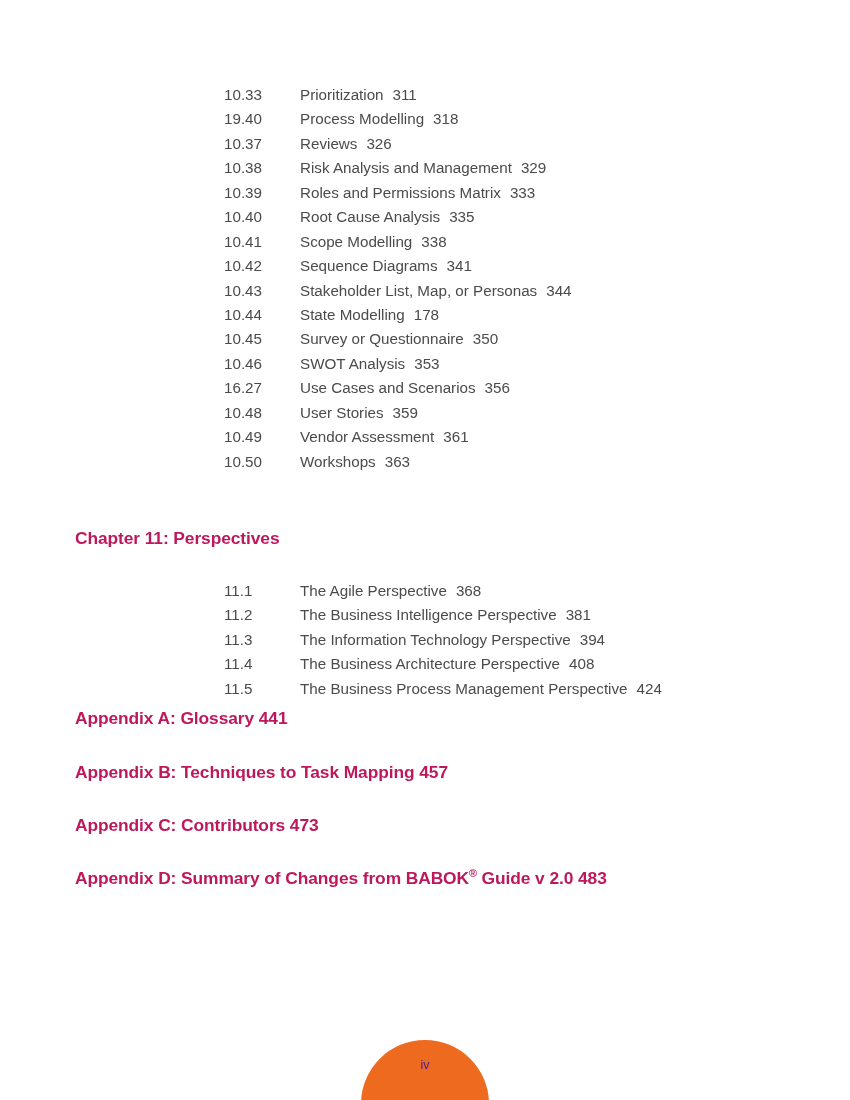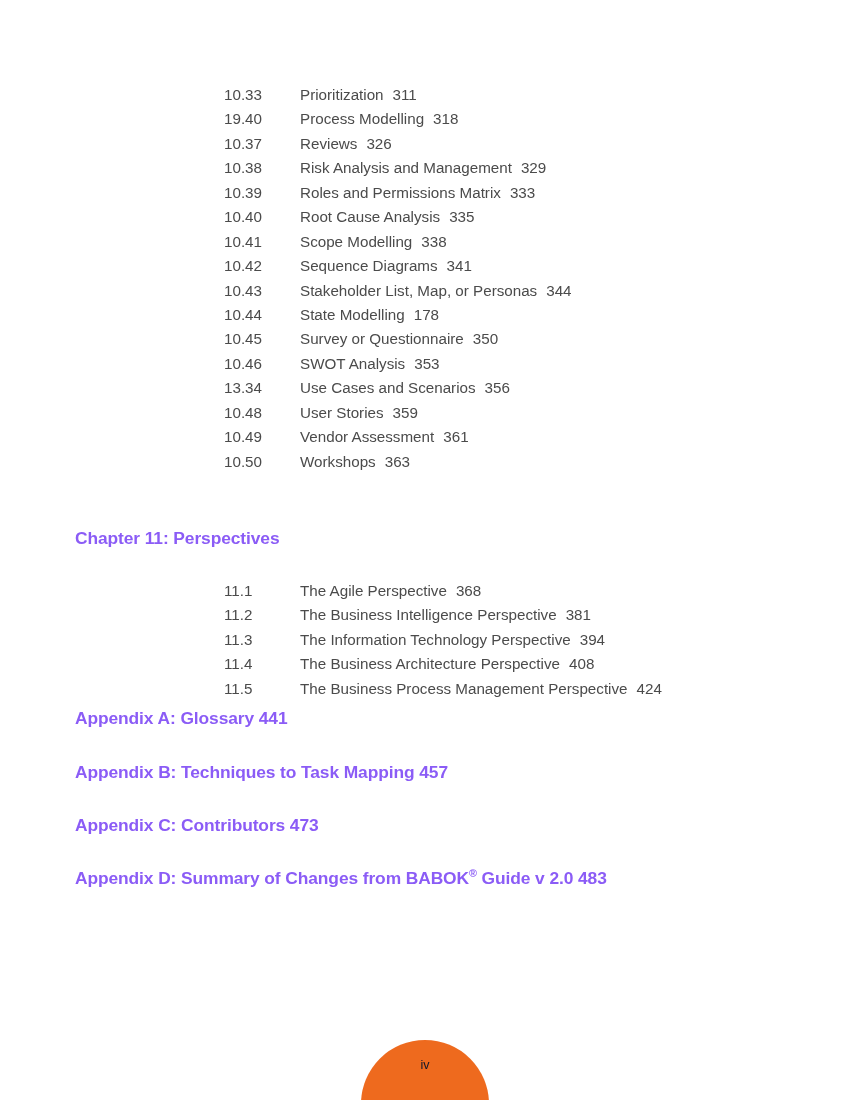--- a/index.html
+++ b/index.html
@@ -45,21 +45,21 @@
     flex: 0 0 auto;
   }
   .toc-page {
     margin-left: 9px;
     flex: 0 0 auto;
     margin-top: 20px;
   }
 
   
   .heading {
-    color: #8b5cf6;
+    color: #be185d;
     font-size: 17.4px;
     font-weight: 700;
     letter-spacing: -0.1px;
     white-space: nowrap;
     margin-left: 75px;
   }
   .heading sup {
     font-size: 0.62em;
     vertical-align: super;
     line-height: 0;
@@ -83,21 +83,21 @@
     height: 128px;
     border-radius: 50%;
     background: #ee6a1e;
   }
   .folio-num {
     position: absolute;
     top: 18px;
     left: 0;
     width: 128px;
     text-align: center;
-    color: #0f172a;
+    color: #4c1d95;
     font-size: 12.5px;
     font-weight: 400;
   }
 </style>
 </head>
 <body>
 
 <div class="page">
 
   <ul class="toc-list block-10">
@@ -155,21 +155,21 @@
         <span class="toc-num">10.45</span>
         <span class="toc-title">Survey or Questionnaire</span>
         <span class="toc-page">350</span>
       </li>
       <li class="toc-entry">
         <span class="toc-num">10.46</span>
         <span class="toc-title">SWOT Analysis</span>
         <span class="toc-page">353</span>
       </li>
       <li class="toc-entry">
-        <span class="toc-num">13.34</span>
+        <span class="toc-num">16.27</span>
         <span class="toc-title">Use Cases and Scenarios</span>
         <span class="toc-page">356</span>
       </li>
       <li class="toc-entry">
         <span class="toc-num">10.48</span>
         <span class="toc-title">User Stories</span>
         <span class="toc-page">359</span>
       </li>
       <li class="toc-entry">
         <span class="toc-num">10.49</span>

